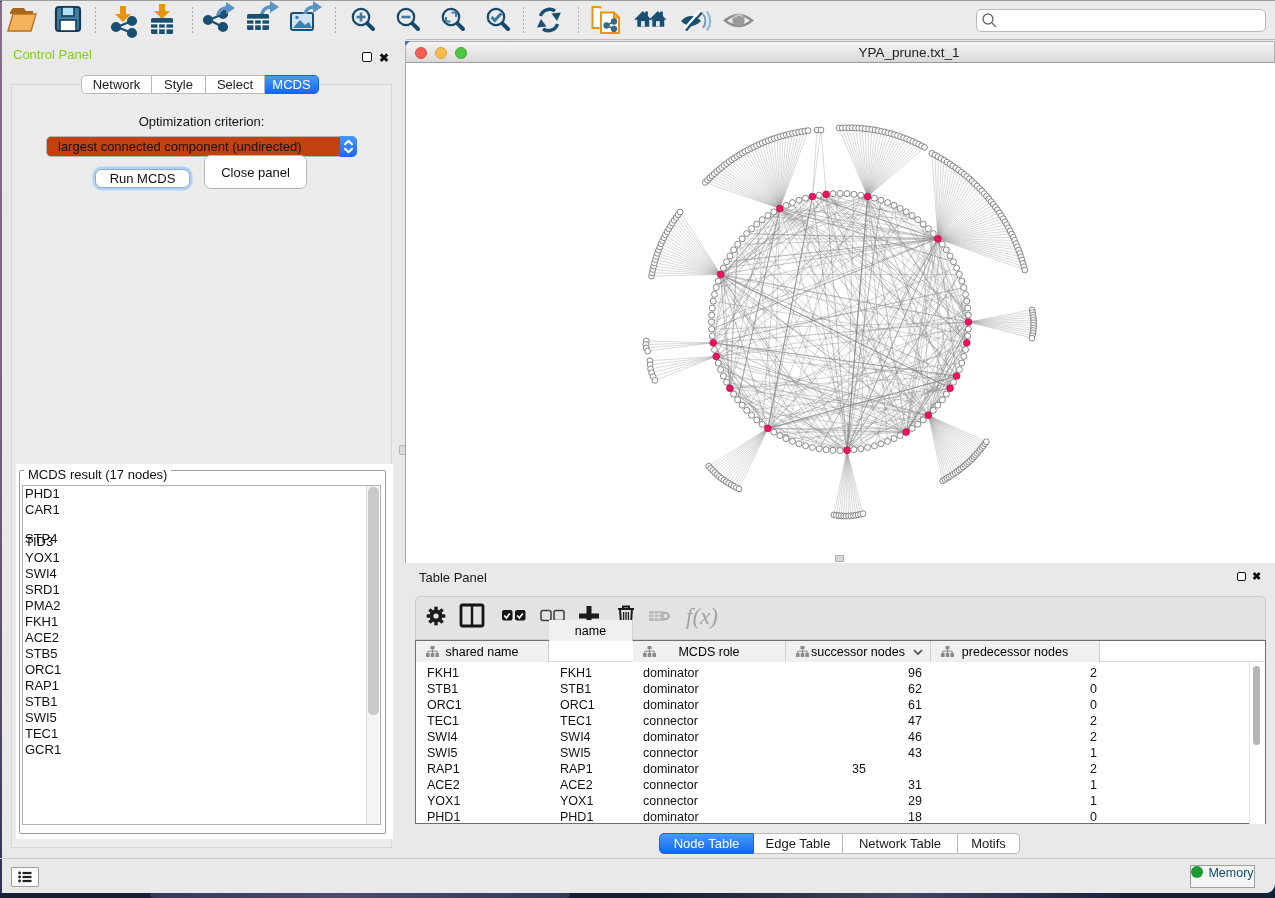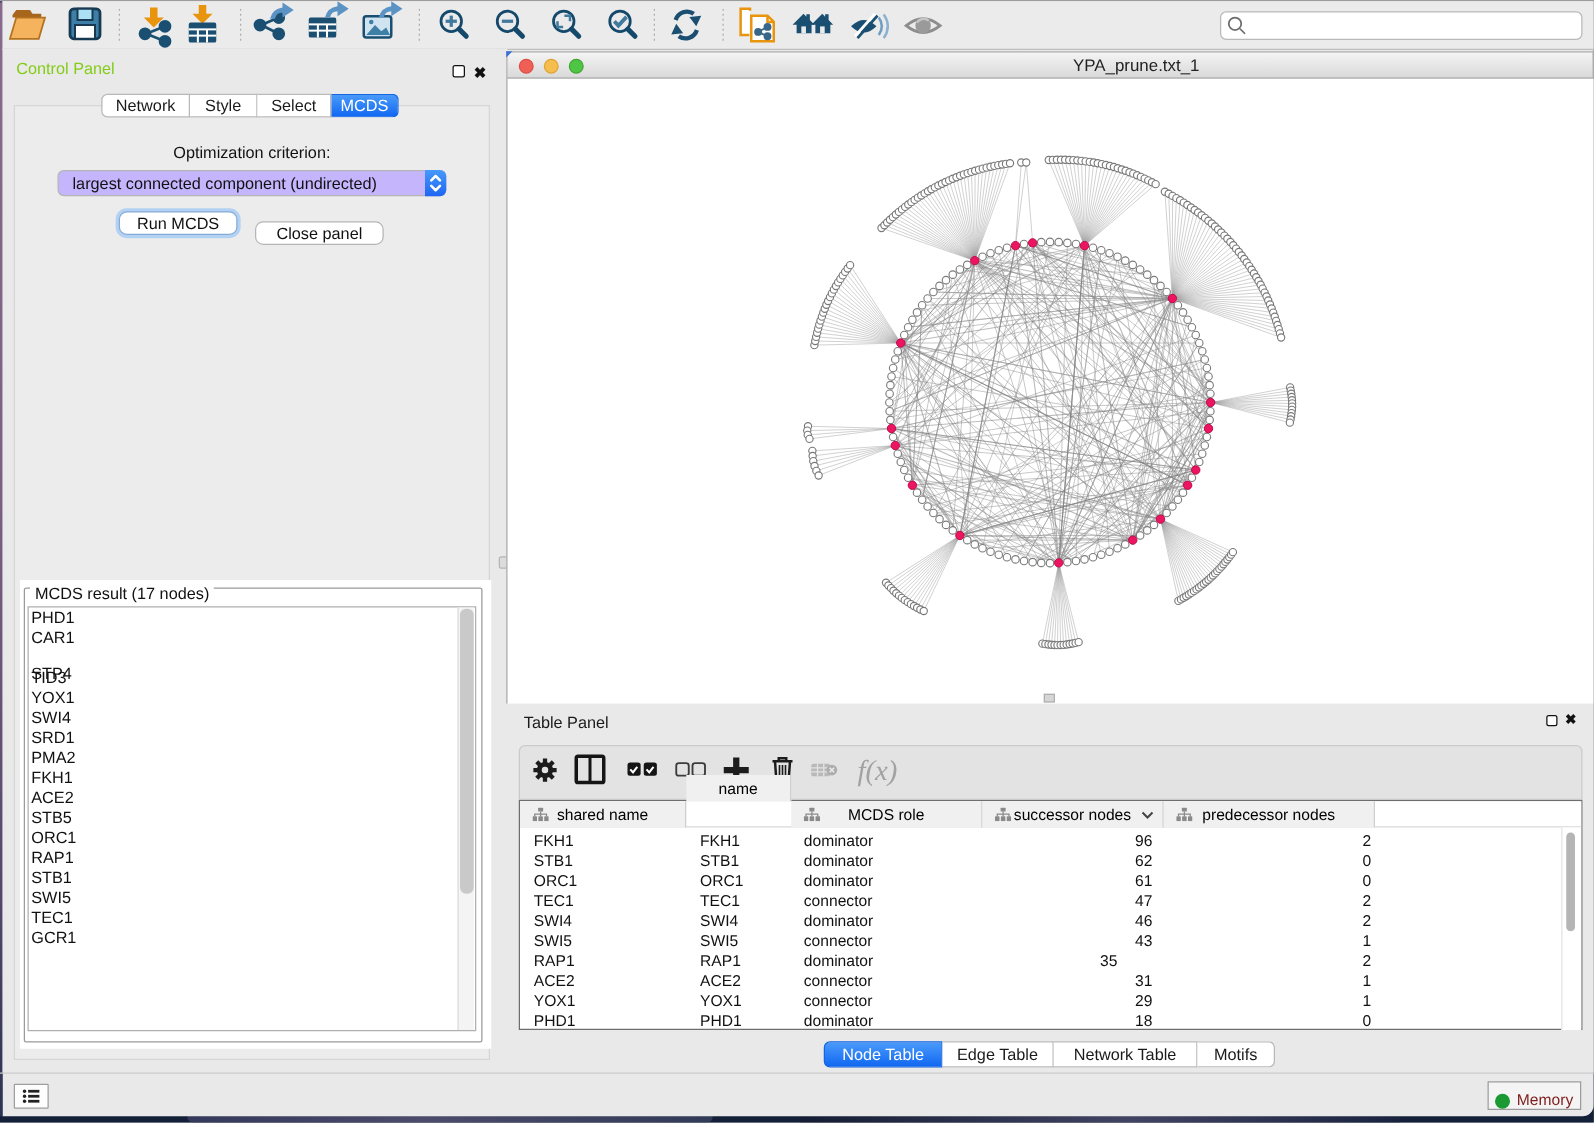--- a/index.html
+++ b/index.html
@@ -18,21 +18,21 @@
 #cp-title{left:13px;top:47px;font-size:13px;color:#84cc16}
 .wbtn-sq{width:10px;height:10px;border:1.6px solid #111;border-radius:2px;background:#fff}
 .wbtn-x{font-size:12px;font-weight:bold;color:#111;line-height:10px}
 #tabpane{left:11px;top:84px;width:381px;height:764px;background:#ececec;border:1px solid #d6d6d6}
 .seg{position:absolute;display:flex;font-size:13px;color:#1a1a1a}
 .seg>div{background:#fff;border:1px solid #b9b9b9;border-left:none;display:flex;align-items:center;justify-content:center}
 .seg>div:first-child{border-left:1px solid #b9b9b9;border-radius:5px 0 0 5px}
 .seg>div:last-child{border-radius:0 5px 5px 0}
 .seg>div.sel{background:linear-gradient(180deg,#4a9afa,#1168f2);border-color:#1365e4;color:#fff}
 #opt-label{left:0;top:114px;width:403px;text-align:center;font-size:13px;color:#111}
-#dd{left:46px;top:136px;width:311px;height:21px;background:#c4b5fd;border:1px solid #b5b5b5;border-radius:5px;font-size:13px;color:#111;line-height:19px;padding-left:11px}
+#dd{left:46px;top:136px;width:311px;height:21px;background:#c2410c;border:1px solid #b5b5b5;border-radius:5px;font-size:13px;color:#111;line-height:19px;padding-left:11px}
 #dd .step{position:absolute;right:-1px;top:-1px;width:17px;height:21px;border-radius:0 5px 5px 0;background:linear-gradient(180deg,#459afa,#1f66f3)}
 .btn{position:absolute;background:#fff;border:1px solid #b5b5b5;border-radius:6.5px;font-size:13px;color:#111;display:flex;align-items:center;justify-content:center}
 #runbtn{box-shadow:0 0 0 2.5px #b3d1f3;border-color:#85abd7}
 
 #resbox{left:16px;top:464px;width:377px;height:375px;background:#fff}
 #fieldset{left:19px;top:470px;width:367px;height:364px;border:1px solid #9b9b9b;border-radius:2px}
 #fieldlabel{left:24px;top:467px;background:#fff;padding:0 4px;font-size:13px;color:#111}
 #mlist{left:22px;top:485px;width:359px;height:340px;background:#fff;border:1px solid #b0b0b0;font-size:13px;color:#111}
 #mlist .it{position:absolute;left:2px;height:16px;line-height:16px}
 #mscroll{left:366px;top:486px;width:13px;height:338px;background:#f4f4f4;border-left:1px solid #dcdcdc}
@@ -50,21 +50,21 @@
 #tp{left:405px;top:563px;width:870px;height:295px;background:#e9e9e9}
 #tp-title{left:419px;top:570px;font-size:13px;color:#1a1a1a}
 #tp-toolbar{left:415px;top:596px;width:851px;height:44px;background:#e3e3e3;border:1px solid #cbcbcb;border-radius:5px 5px 0 0}
 #tbl{left:415px;top:640px;width:851px;height:184px;background:#fff;border:1px solid #6e6e6e}
 #tbl-head{left:416px;top:641px;width:849px;height:21px;background:#fff;border-bottom:1px solid #d9d9d9;font-size:12.5px;color:#111}
 .hcol{position:absolute;top:0;height:21px;border-right:1px solid #cfcfcf;display:flex;align-items:center;justify-content:center}
 .tcell{position:absolute;height:16px;line-height:16px;font-size:12.5px;color:#111}
 #tscroll{left:1249px;top:662px;width:16px;height:162px;background:#fff;border-left:1px solid #e3e3e3}
 #tthumb{left:1253px;top:666px;width:7px;height:79px;background:#b5b5b5;border-radius:3.5px}
 
-#memory{left:1190px;top:865px;width:75px;height:23px;background:#f4f4f4;border:1px solid #9c9c9c;font-size:12.5px;color:#7f1d1d;display:flex;align-items:flex-end;justify-content:center;gap:5px}
+#memory{left:1190px;top:865px;width:65px;height:23px;background:#f4f4f4;border:1px solid #9c9c9c;font-size:12.5px;color:#0c4a6e;display:flex;align-items:flex-start;justify-content:center;gap:5px}
 #memdot{width:12px;height:12px;border-radius:50%;background:#1b9a33}
 #statusline{left:0;top:858px;width:1275px;height:1px;background:#cccccc}
 #hambtn{left:11px;top:867px;width:28px;height:20px;background:#fdfdfd;border:1px solid #9e9e9e;border-radius:1px;display:flex;align-items:center;justify-content:center}
 </style></head><body>
 <div id="wall" class="abs">
     <div class="tex1 abs"></div>
     <div class="tex2 abs"></div>
   </div>
 <div id="app" class="abs"></div>
 <div id="lstrip" class="abs"></div>
@@ -203,21 +203,21 @@
     <div class="sel" style="width:54px">MCDS</div>
   </div>
 <div id="opt-label" class="abs">Optimization criterion:</div>
 <div id="dd" class="abs">largest connected component (undirected)<div class="step"><svg width="17" height="21" viewBox="0 0 17 21">
         <g stroke="#fff" stroke-width="2" fill="none" stroke-linecap="round" stroke-linejoin="round">
           <path d="M5 8.3 L8.5 4.8 L12 8.3"></path>
           <path d="M5 12.7 L8.5 16.2 L12 12.7"></path>
         </g>
       </svg></div></div>
 <div class="btn" id="runbtn" style="left:95px;top:169px;width:95px;height:19px">Run MCDS</div>
-<div class="btn" style="left:204px;top:177px;width:103px;height:19px">Close panel</div>
+<div class="btn" style="left:204px;top:155px;width:103px;height:34px">Close panel</div>
 <div id="resbox" class="abs"></div>
 <div id="fieldset" class="abs"></div>
 <div id="fieldlabel" class="abs">MCDS result (17 nodes)</div>
 <div id="mlist" class="abs">
     <div class="it" style="top:0px">PHD1</div>
     <div class="it" style="top:16px">CAR1</div>
     <div class="it" style="top:45px">STP4</div>
     <div class="it" style="top:48px">TID3</div>
     <div class="it" style="top:64px">YOX1</div>
     <div class="it" style="top:80px">SWI4</div>
@@ -1196,21 +1196,21 @@
 <div class="tcell" style="left:852px;top:729px;width:70px;text-align:right">46</div>
 <div class="tcell" style="left:1027px;top:729px;width:70px;text-align:right">2</div>
 <div class="tcell" style="left:427px;top:745px">SWI5</div>
 <div class="tcell" style="left:560px;top:745px">SWI5</div>
 <div class="tcell" style="left:643px;top:745px">connector</div>
 <div class="tcell" style="left:852px;top:745px;width:70px;text-align:right">43</div>
 <div class="tcell" style="left:1027px;top:745px;width:70px;text-align:right">1</div>
 <div class="tcell" style="left:427px;top:761px">RAP1</div>
 <div class="tcell" style="left:560px;top:761px">RAP1</div>
 <div class="tcell" style="left:643px;top:761px">dominator</div>
-<div class="tcell" style="left:852px;top:761px;width:70px;text-align:center">35</div>
+<div class="tcell" style="left:852px;top:761px;width:70px;text-align:left">35</div>
 <div class="tcell" style="left:1027px;top:761px;width:70px;text-align:right">2</div>
 <div class="tcell" style="left:427px;top:777px">ACE2</div>
 <div class="tcell" style="left:560px;top:777px">ACE2</div>
 <div class="tcell" style="left:643px;top:777px">connector</div>
 <div class="tcell" style="left:852px;top:777px;width:70px;text-align:right">31</div>
 <div class="tcell" style="left:1027px;top:777px;width:70px;text-align:right">1</div>
 <div class="tcell" style="left:427px;top:793px">YOX1</div>
 <div class="tcell" style="left:560px;top:793px">YOX1</div>
 <div class="tcell" style="left:643px;top:793px">connector</div>
 <div class="tcell" style="left:852px;top:793px;width:70px;text-align:right">29</div>

